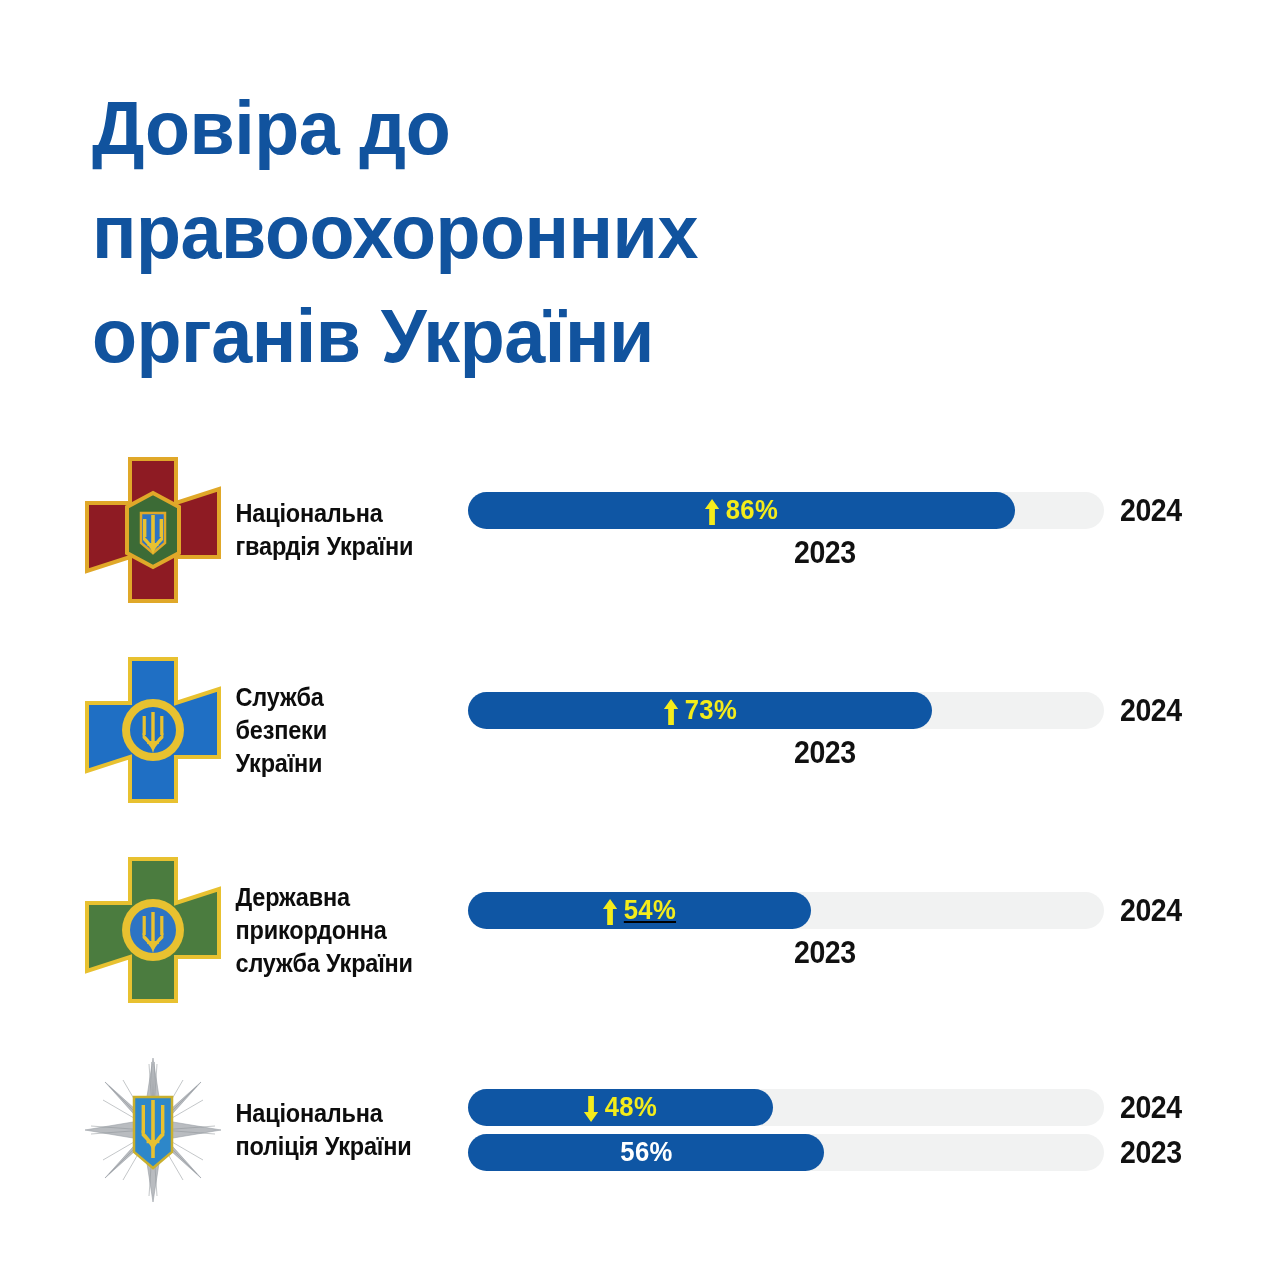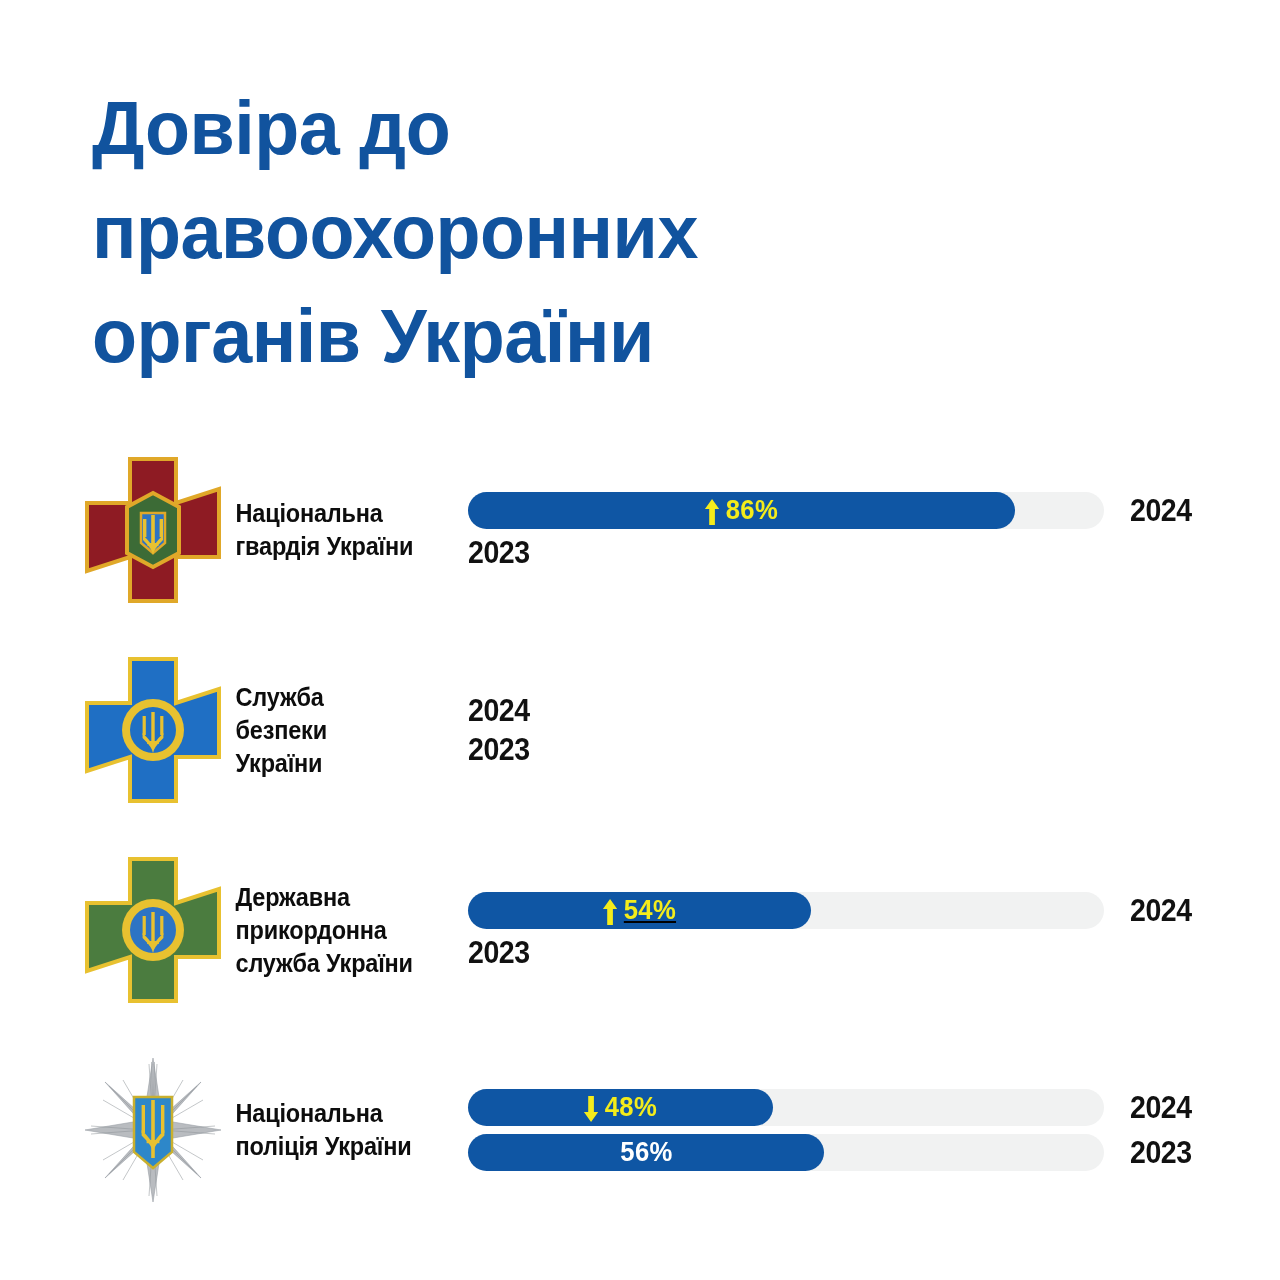--- a/index.html
+++ b/index.html
@@ -85,21 +85,22 @@
     flex: 1;
     display: flex;
     flex-direction: column;
     gap: 8px;
     padding-right: 8px;
   }
 
   .bar-line {
     display: flex;
     align-items: center;
-    gap: 26px;
+    gap: 16px;
+    justify-content: center;
   }
   .track {
     position: relative;
     width: 636px;
     height: 37px;
     background: #F1F2F2;
     border-radius: 19px;
   }
   .fill {
     position: absolute;
@@ -216,20 +217,27 @@
           </g>
         </svg>
       </div>
       <div class="agency-name">
         <div>Служба</div>
         <div>безпеки</div>
         <div>України</div>
       </div>
       <div class="bars-cell">
         <div class="bar-line">
+          <div class="track">
+            <div class="fill" style="width: 73%;">
+              <span class="val cur"><span class="arrow"><svg width="15" height="26" viewBox="0 0 15 26">
+                      <polygon points="7.5,0 15,10 10.5,10 10.5,26 4.5,26 4.5,10 0,10" fill="#F4EC1B"></polygon>
+                    </svg></span><span>73%</span></span>
+            </div>
+          </div>
           <div class="year">2024</div>
         </div>
         <div class="bar-line">
           <div class="year">2023</div>
         </div>
       </div>
     </div>
 
     <div class="row">
       <div class="emblem-cell">

